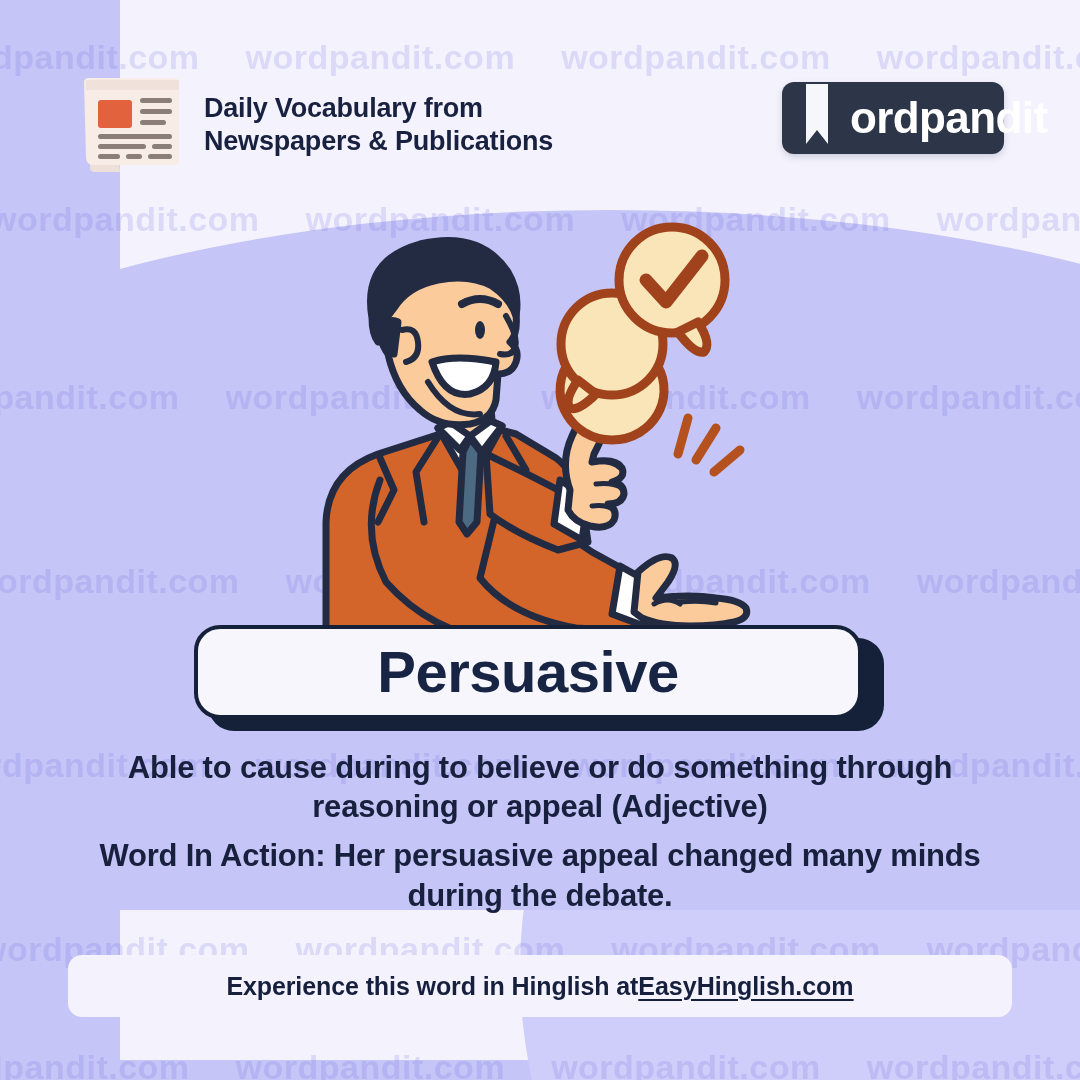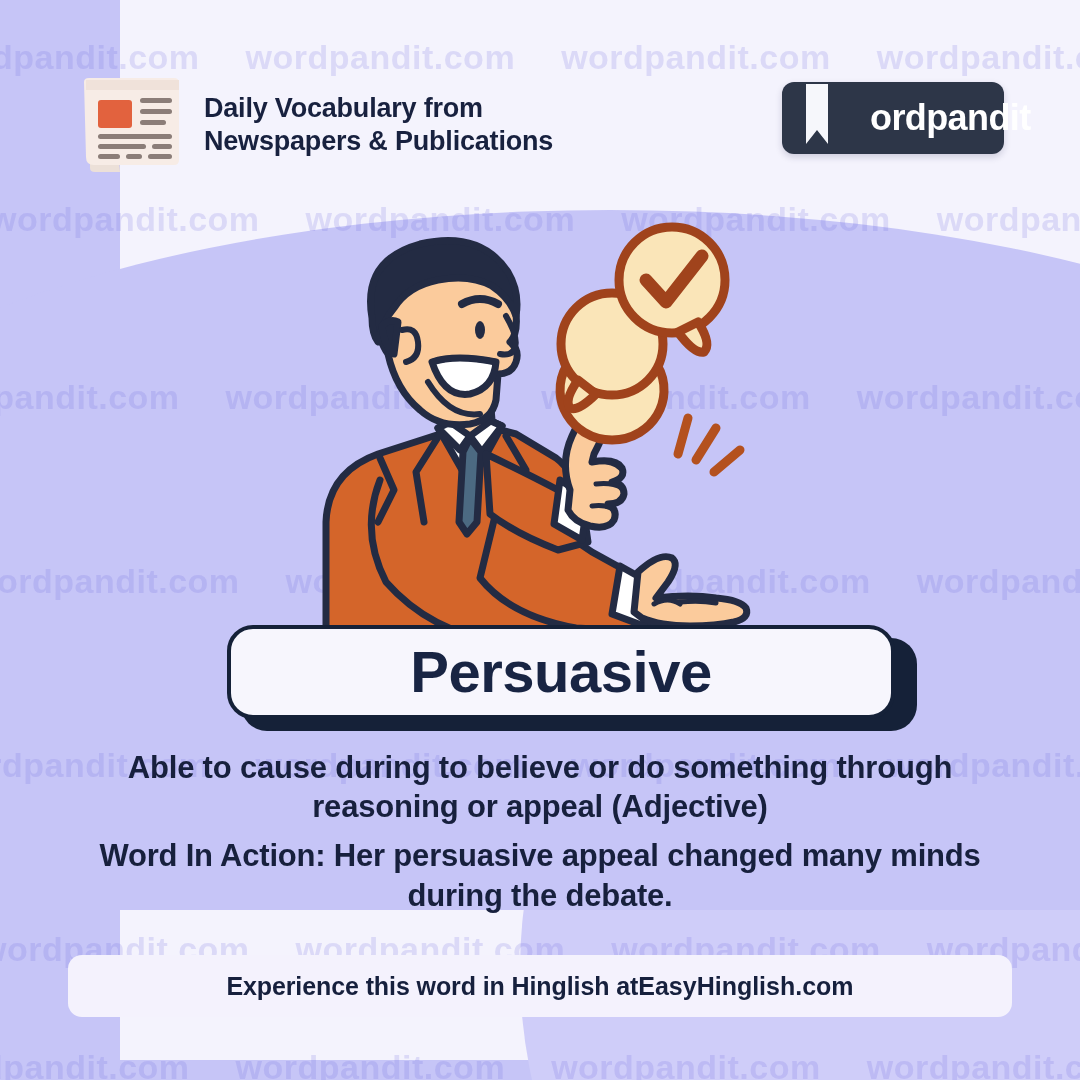--- a/index.html
+++ b/index.html
@@ -103,41 +103,39 @@
     width:222px; height:72px;
     background:#2d3648;
     border-radius:12px;
     box-shadow:0 3px 7px rgba(30,30,70,0.18);
   }
   .brand-logo .mark { position:absolute; left:0; top:0; width:100%; height:100%; }
   .brand-logo .brand-text {
     position:absolute;
     left:68px; top:0; height:72px;
     display:flex; align-items:center;
-    font-size:36px; font-weight:700;
+    font-size:44px; font-weight:700;
     color:#ffffff;
     letter-spacing:-0.6px;
-    margin-left:20px;
   }
 
   
   .illustration {
     position:absolute;
     left:320px; top:222px;
     width:460px; height:430px;
     z-index:5;
   }
 
   
   .word-card-wrap {
     position:absolute;
     left:194px; top:625px;
     width:690px; height:106px;
     z-index:8;
-    margin-left:33px;
   }
   .word-card-shadow {
     position:absolute;
     left:14px; top:13px;
     width:676px; height:93px;
     background:#152138;
     border-radius:26px;
   }
   .word-card {
     position:absolute;
@@ -191,21 +189,21 @@
     border-radius:14px;
     display:flex; align-items:center; justify-content:center;
     z-index:8;
   }
   .footer-bar .ftext {
     font-size:25px; font-weight:700; color:#16203d;
     letter-spacing:-0.1px;
   }
   .footer-bar .flink {
     font-size:25px; font-weight:700; color:#16203d;
-    text-underline-offset:4px;
+    text-decoration:underline; text-underline-offset:4px;
     text-decoration-thickness:2px;
     text-align:right;
   }
 </style>
 </head>
 <body>
 
 <div id="poster">
 
   <div class="bg-layer">

